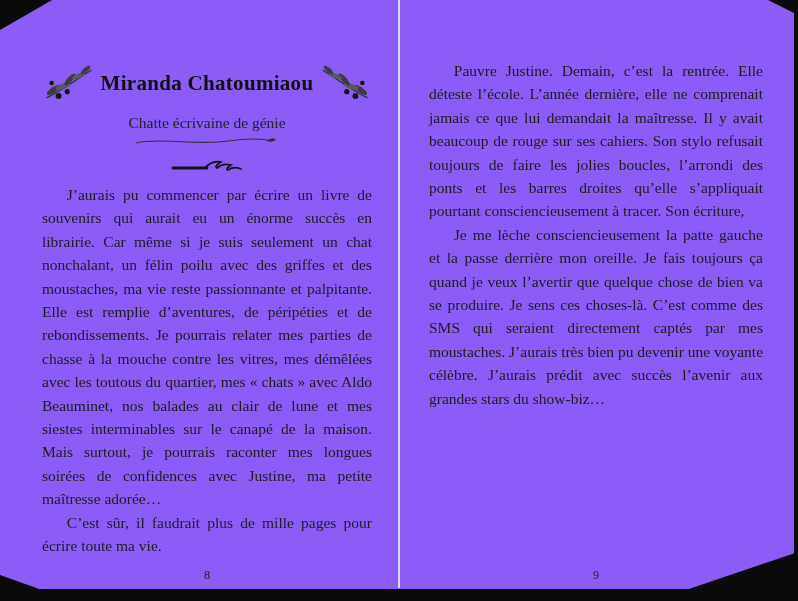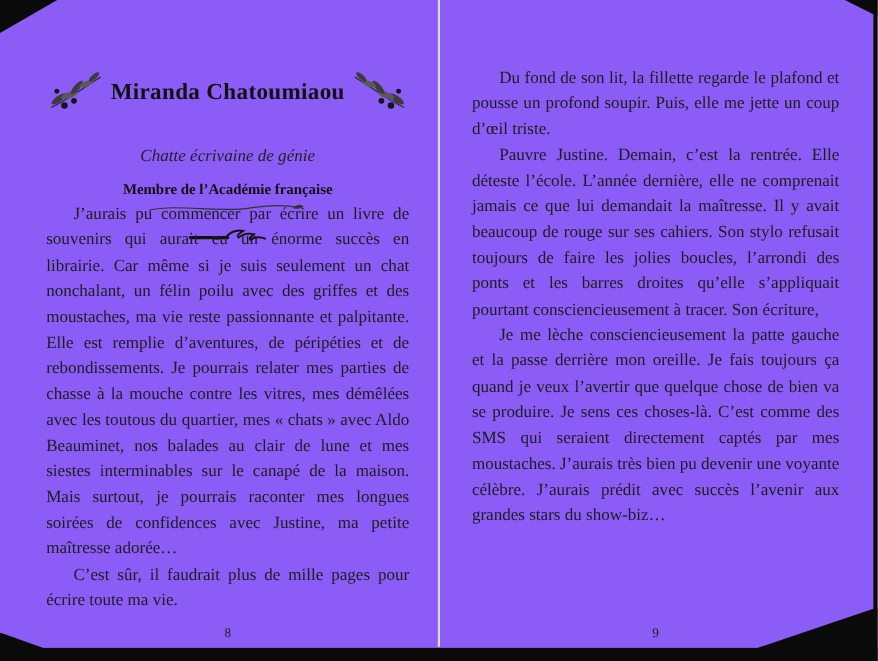--- a/index.html
+++ b/index.html
@@ -24,21 +24,21 @@
     position:absolute; left:42px; top:62px; width:330px; text-align:center;
   }
   .title-row { display:flex; align-items:center; justify-content:center; gap:6px; }
   .chapter-title {
     margin:0; font-size:21px; font-weight:bold; letter-spacing:.3px; color:#111;
     white-space:nowrap;
   }
   .branch { width:52px; height:42px; flex:0 0 auto; }
   .branch.mirror { transform:scaleX(-1); }
   .chapter-subtitle {
-    margin-top:29px; font-style:italic; font-size:15.5px; color:#222;
+    margin-top:10px; font-size:15.5px; color:#222;
   }
   .chapter-membership {
     margin-top:13px; font-weight:bold; font-size:13.5px; color:#111;
   }
   .flourish { display:block; margin:2px auto 0; width:150px; height:14px; }
   .divider  { display:block; margin:10px auto 0; width:72px; height:18px; }
 
   
   .body-text { position:absolute; text-align:justify; hyphens:auto; -webkit-hyphens:auto; }
   .body-text p {
@@ -98,21 +98,20 @@
           <ellipse cx="41" cy="15" rx="8" ry="2.8" fill="#5a5a5a" transform="rotate(-22 41 15)"></ellipse>
           <ellipse cx="49" cy="8" rx="7" ry="2.6" fill="#3c3c3c" transform="rotate(-42 49 8)"></ellipse>
           <circle cx="18" cy="38" r="3.4" fill="#151515"></circle>
           <circle cx="28" cy="33" r="3.0" fill="#151515"></circle>
           <circle cx="10" cy="23" r="2.6" fill="#151515"></circle>
         </svg>
       </div>
 
       <div class="chapter-subtitle">Chatte écrivaine de génie</div>
 
-      <div class="chapter-membership">Membre de l’Académie française</div>
 
       <svg class="flourish" viewBox="0 0 150 14" aria-hidden="true">
         <path d="M4 9 C 32 3, 64 12, 96 7 C 116 4, 128 4, 140 7" fill="none" stroke="#333" stroke-width="1.1"></path>
         <path d="M134 7 q 7 -5 10 -1 q -4 3 -10 1 Z" fill="#333"></path>
       </svg>
 
       <svg class="divider" viewBox="0 0 72 18" aria-hidden="true">
         <path d="M2 10 H 36" stroke="#111" stroke-width="2.8" stroke-linecap="round"></path>
         <path d="M34 10 q 7 -8 16 -6 q -7 4 -4 6 q 6 -5 14 -3 q -6 4 -3 5 q 6 -4 13 -1" fill="none" stroke="#111" stroke-width="1.7" stroke-linecap="round"></path>
       </svg>
@@ -121,21 +120,20 @@
     <div class="body-text">
       <p>J’aurais pu commencer par écrire un livre de souvenirs qui aurait eu un énorme succès en librairie. Car même si je suis seulement un chat nonchalant, un félin poilu avec des griffes et des moustaches, ma vie reste passionnante et palpitante. Elle est remplie d’aventures, de péripéties et de rebondissements. Je pourrais relater mes parties de chasse à la mouche contre les vitres, mes démêlées avec les toutous du quartier, mes « chats » avec Aldo Beauminet, nos balades au clair de lune et mes siestes interminables sur le canapé de la maison. Mais surtout, je pourrais raconter mes longues soirées de confidences avec Justine, ma petite maîtresse adorée…</p>
       <p>C’est sûr, il faudrait plus de mille pages pour écrire toute ma vie.</p>
     </div>
 
     <div class="folio">8</div>
   </div>
 
   <div class="page right">
     <div class="body-text">
-      <p>Du fond de son lit, la fillette regarde le plafond et pousse un profond soupir. Puis, elle me jette un coup d’œil triste.</p>
       <p>Pauvre Justine. Demain, c’est la rentrée. Elle déteste l’école. L’année dernière, elle ne comprenait jamais ce que lui demandait la maîtresse. Il y avait beaucoup de rouge sur ses cahiers. Son stylo refusait toujours de faire les jolies boucles, l’arrondi des ponts et les barres droites qu’elle s’appliquait pourtant consciencieusement à tracer. Son écriture,</p>
       <p>Je me lèche consciencieusement la patte gauche et la passe derrière mon oreille. Je fais toujours ça quand je veux l’avertir que quelque chose de bien va se produire. Je sens ces choses-là. C’est comme des SMS qui seraient directement captés par mes moustaches. J’aurais très bien pu devenir une voyante célèbre. J’aurais prédit avec succès l’avenir aux grandes stars du show-biz…</p>
     </div>
 
     <div class="folio">9</div>
   </div>
 
   <div class="gutter"></div>
   <div class="black corner-tl"></div>
   <div class="black corner-tr"></div>

